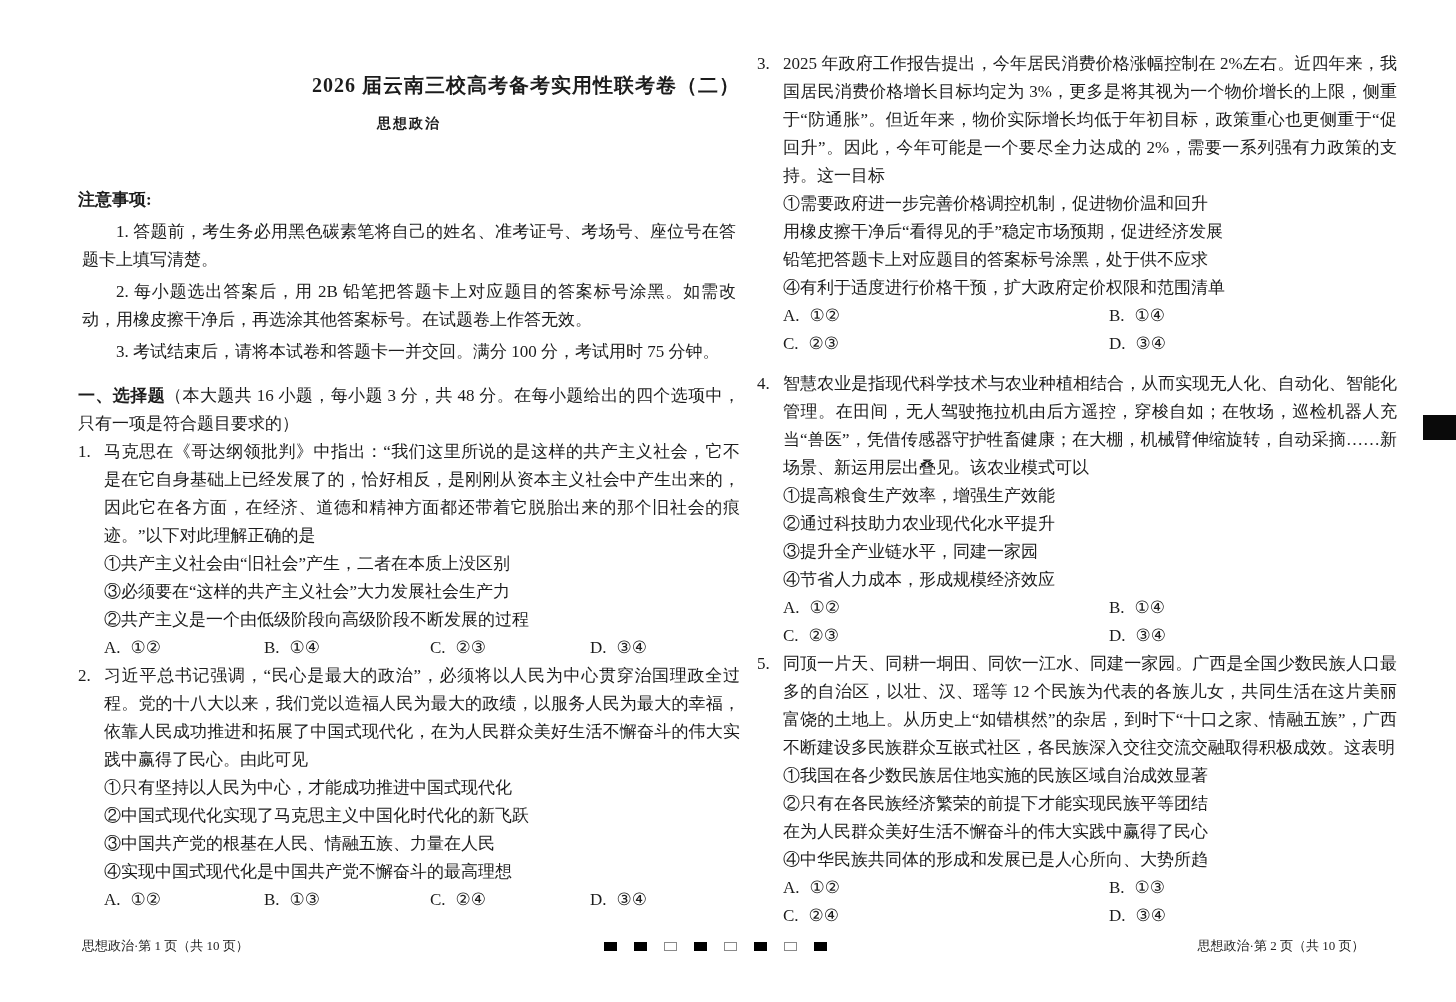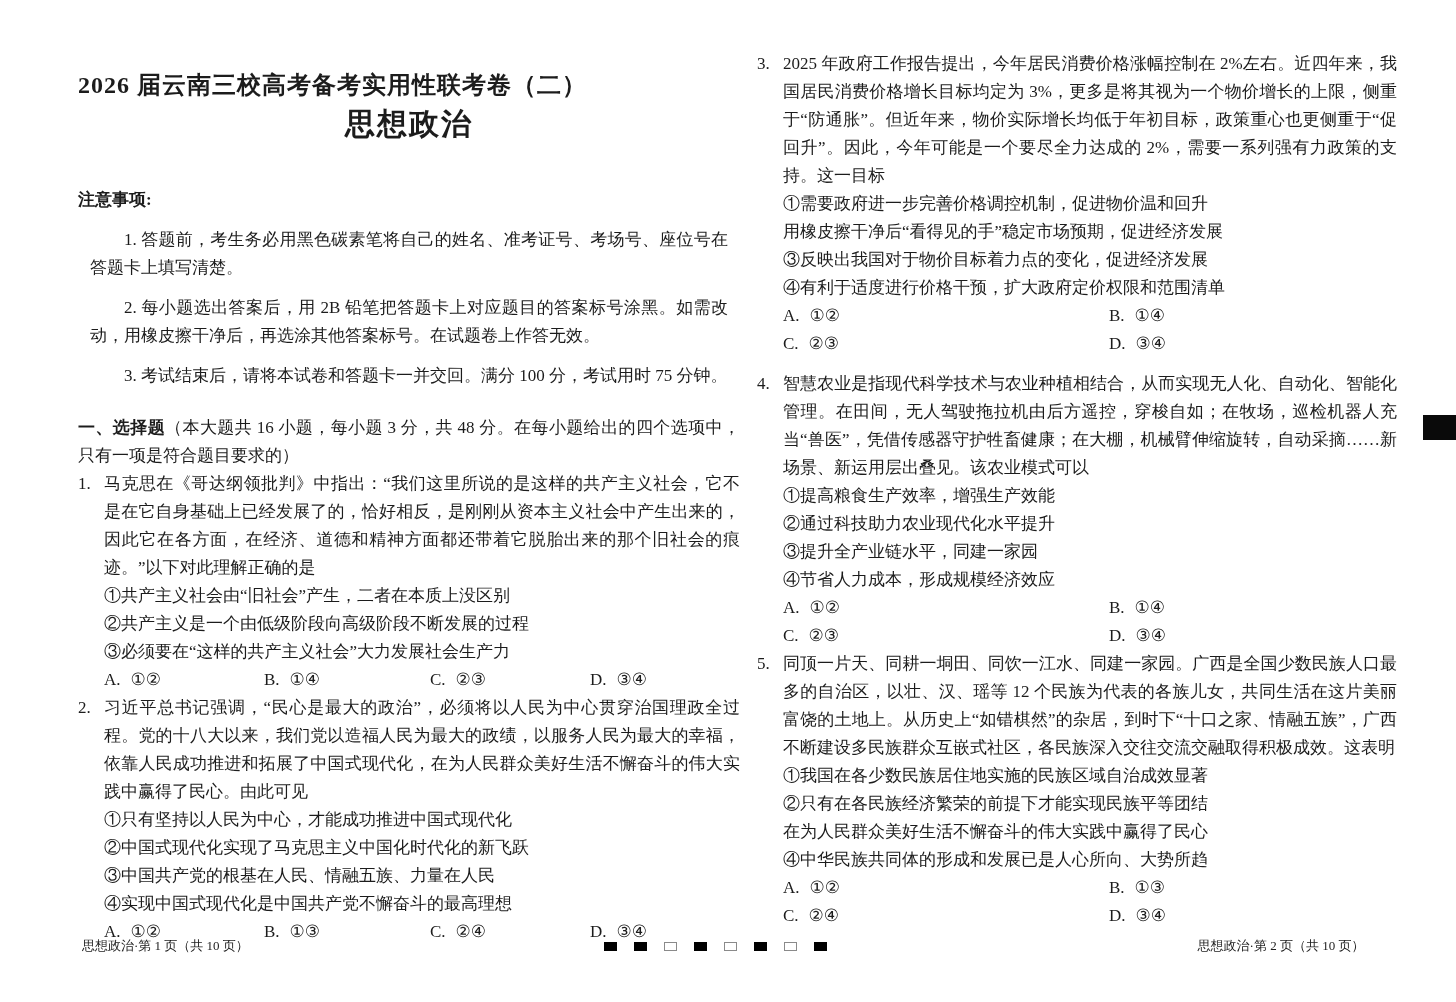--- a/index.html
+++ b/index.html
@@ -9,27 +9,27 @@
     background: #ffffff;
     font-family: "Liberation Serif", "DejaVu Serif", serif;
     color: #1c1c1c;
   }
   .sheet { position: relative; width: 1456px; height: 1002px; overflow: hidden; background: #fff; }
 
   .col { position: absolute; font-size: 17px; line-height: 28px; }
   .col-left  { left: 78px;  top: 66px; width: 662px; }
   .col-right { left: 757px; top: 50px; width: 640px; }
 
-  .title    { text-align: left; font-size: 24px; font-weight: bold; line-height: 38px; letter-spacing: 1px; }
-  .subtitle { text-align: center; font-size: 30px; font-weight: bold; line-height: 40px; letter-spacing: 2px; }
+  .title    { text-align: right; font-size: 20px; font-weight: bold; line-height: 38px; letter-spacing: 1px; }
+  .subtitle { text-align: center; font-size: 14px; font-weight: bold; line-height: 40px; letter-spacing: 2px; }
 
   .notice-title { font-weight: bold; margin-top: 42px; }
-  .notice p { margin: 12px; text-indent: 2em; text-align: justify; }
+  .notice p { margin: 4px; text-indent: 2em; text-align: justify; }
 
-  .section-head { margin-top: 24px; text-align: justify; }
+  .section-head { margin-top: 16px; text-align: justify; }
   .section-head .bold { font-weight: bold; }
 
   .q { margin: 0; }
   .q.gap { margin-top: 12px; }
   .q-row { display: flex; }
   .q-num { flex: 0 0 26px; }
   .q-stem { flex: 1; text-align: justify; }
   .q-item { padding-left: 26px; }
 
   .choices { padding-left: 26px; display: grid; }
@@ -65,22 +65,22 @@
     </div>
 
     <div class="section-head"><span class="bold">一、选择题</span><span>（本大题共 16 小题，每小题 3 分，共 48 分。在每小题给出的四个选项中，只有一项是符合题目要求的）</span></div>
 
     <div class="q">
       <div class="q-row">
         <span class="q-num">1.</span>
         <div class="q-stem">马克思在《哥达纲领批判》中指出：“我们这里所说的是这样的共产主义社会，它不是在它自身基础上已经发展了的，恰好相反，是刚刚从资本主义社会中产生出来的，因此它在各方面，在经济、道德和精神方面都还带着它脱胎出来的那个旧社会的痕迹。”以下对此理解正确的是</div>
       </div>
       <div class="q-item">①共产主义社会由“旧社会”产生，二者在本质上没区别</div>
+      <div class="q-item">③必须要在“这样的共产主义社会”大力发展社会生产力</div>
       <div class="q-item">②共产主义是一个由低级阶段向高级阶段不断发展的过程</div>
-      <div class="q-item">③必须要在“这样的共产主义社会”大力发展社会生产力</div>
       <div class="choices choices-4">
         <span class="choice"><span class="c-label">A.</span><span class="c-val">①②</span></span>
         <span class="choice"><span class="c-label">B.</span><span class="c-val">①④</span></span>
         <span class="choice"><span class="c-label">C.</span><span class="c-val">②③</span></span>
         <span class="choice"><span class="c-label">D.</span><span class="c-val">③④</span></span>
       </div>
     </div>
 
     <div class="q">
       <div class="q-row">
@@ -102,21 +102,21 @@
 
   <div class="col col-right">
 
     <div class="q">
       <div class="q-row">
         <span class="q-num">3.</span>
         <div class="q-stem">2025 年政府工作报告提出，今年居民消费价格涨幅控制在 2%左右。近四年来，我国居民消费价格增长目标均定为 3%，更多是将其视为一个物价增长的上限，侧重于“防通胀”。但近年来，物价实际增长均低于年初目标，政策重心也更侧重于“促回升”。因此，今年可能是一个要尽全力达成的 2%，需要一系列强有力政策的支持。这一目标</div>
       </div>
       <div class="q-item">①需要政府进一步完善价格调控机制，促进物价温和回升</div>
       <div class="q-item">用橡皮擦干净后“看得见的手”稳定市场预期，促进经济发展</div>
-      <div class="q-item">③反映出我国对于物价目标着力点的变化，促进经济发展</div>
+      <div class="q-item">铅笔把答题卡上对应题目的答案标号涂黑，处于供不应求</div>
       <div class="q-item">④有利于适度进行价格干预，扩大政府定价权限和范围清单</div>
       <div class="choices choices-2">
         <span class="choice"><span class="c-label">A.</span><span class="c-val">①②</span></span>
         <span class="choice"><span class="c-label">B.</span><span class="c-val">①④</span></span>
         <span class="choice"><span class="c-label">C.</span><span class="c-val">②③</span></span>
         <span class="choice"><span class="c-label">D.</span><span class="c-val">③④</span></span>
       </div>
     </div>
 
     <div class="q gap">

